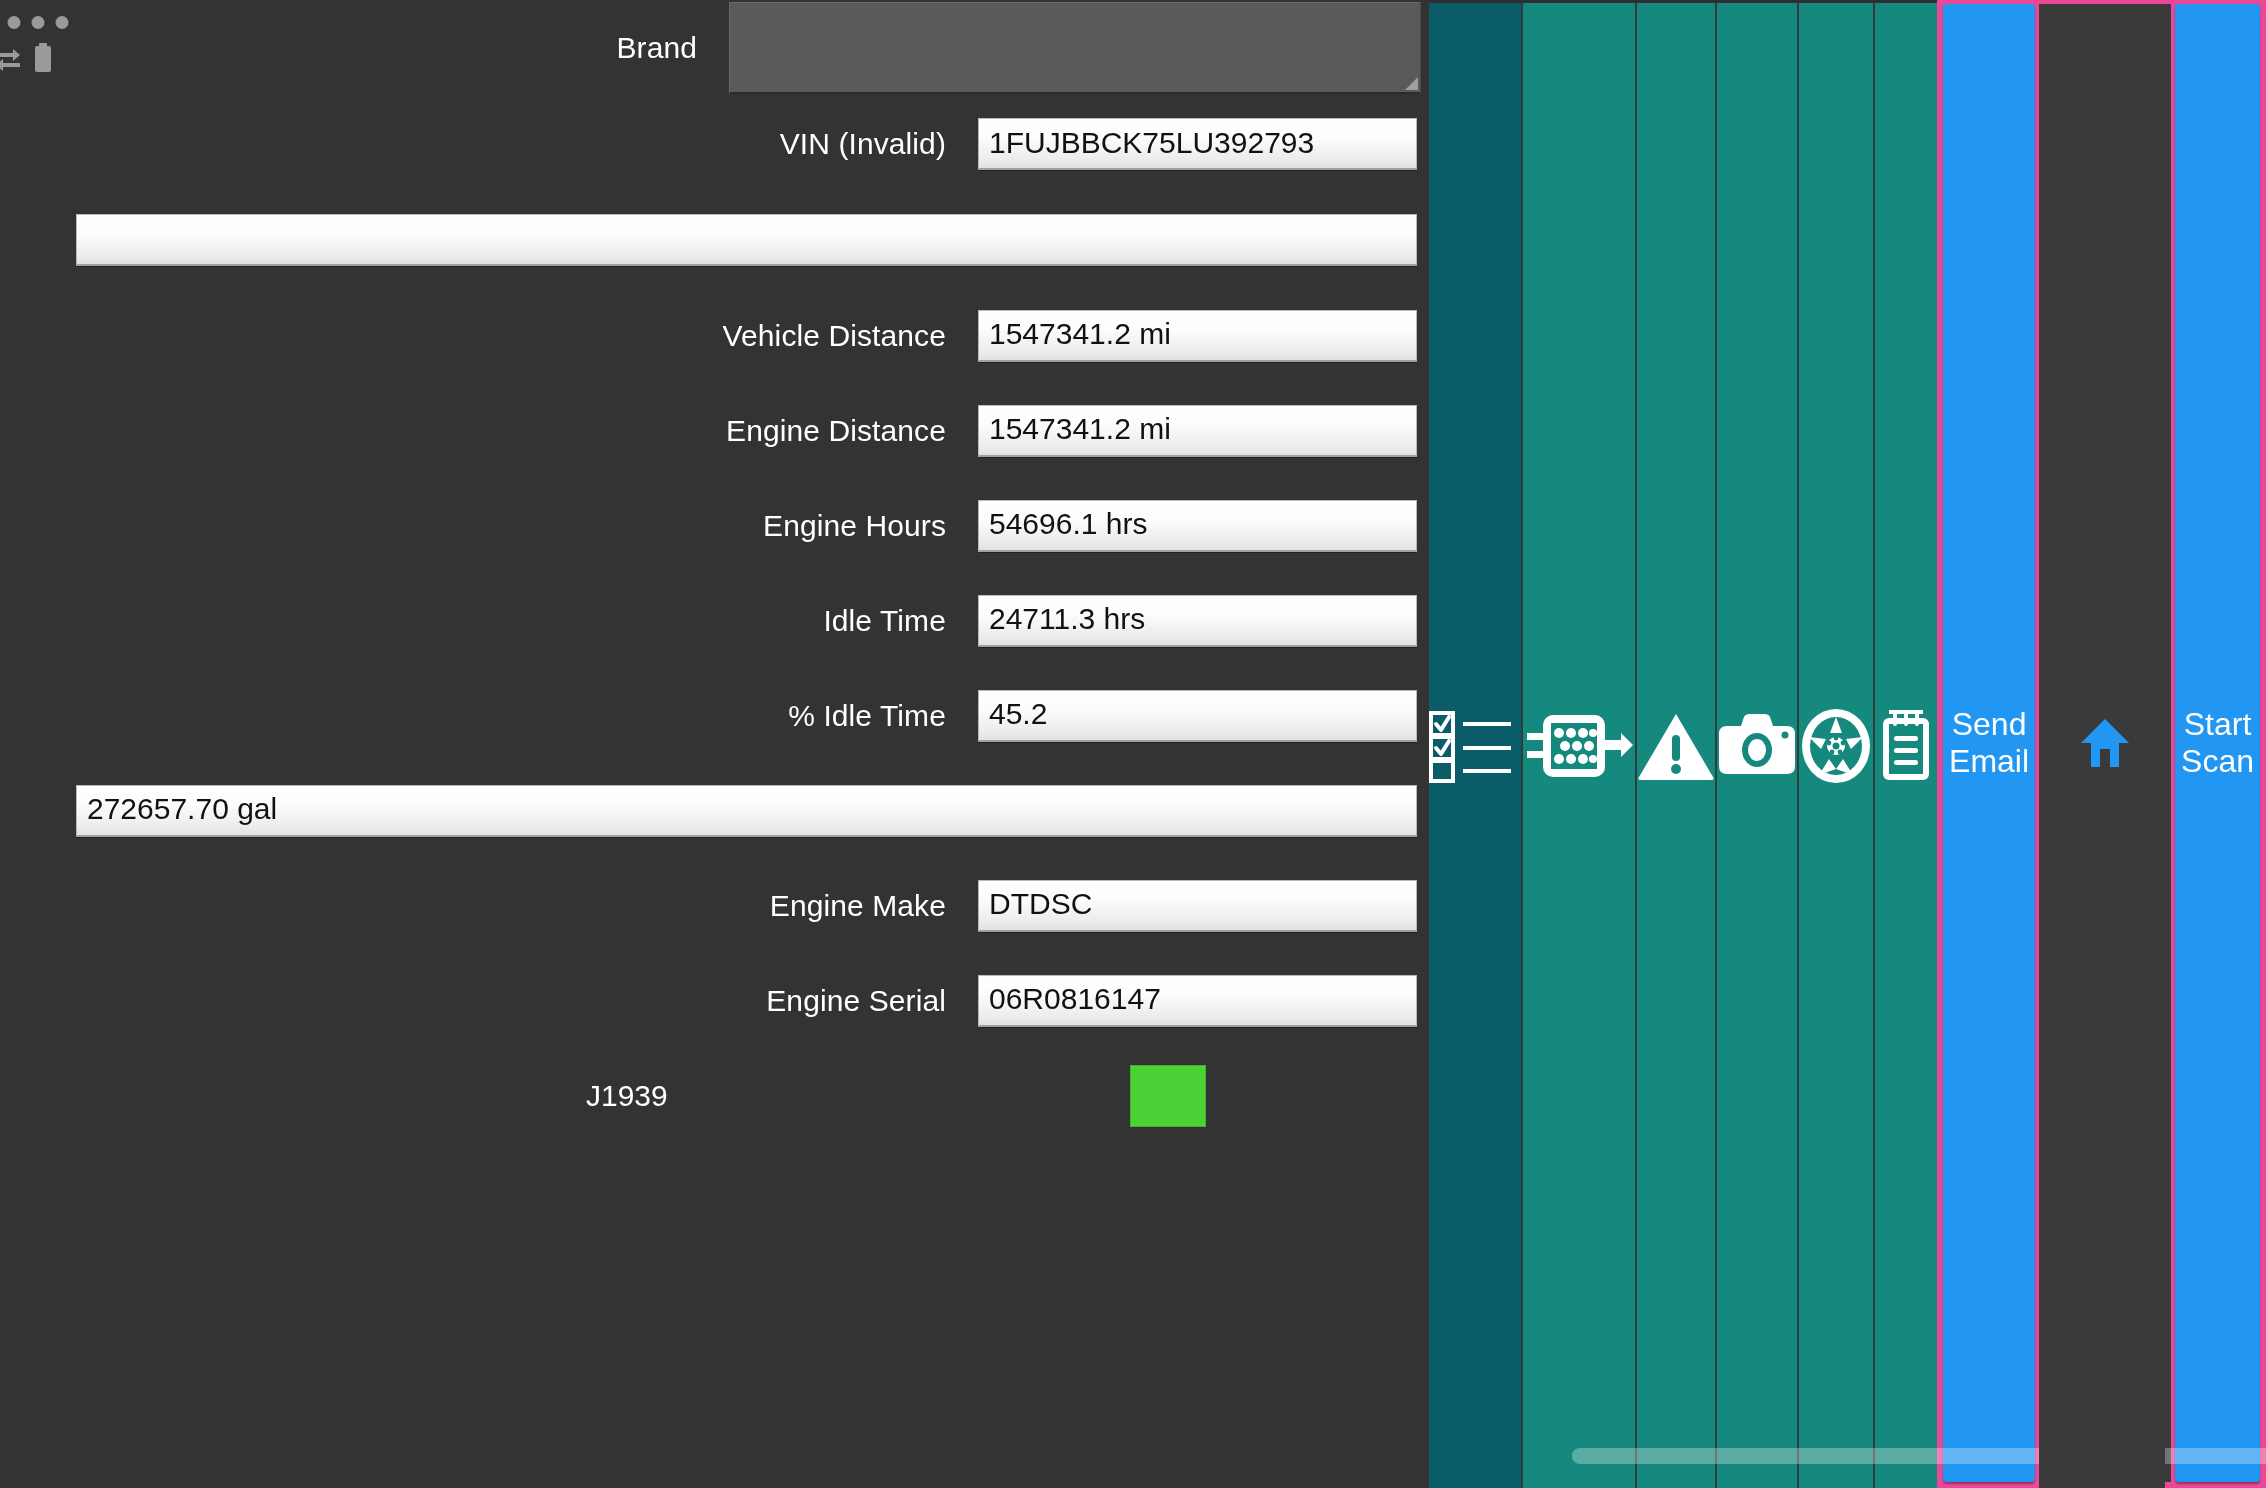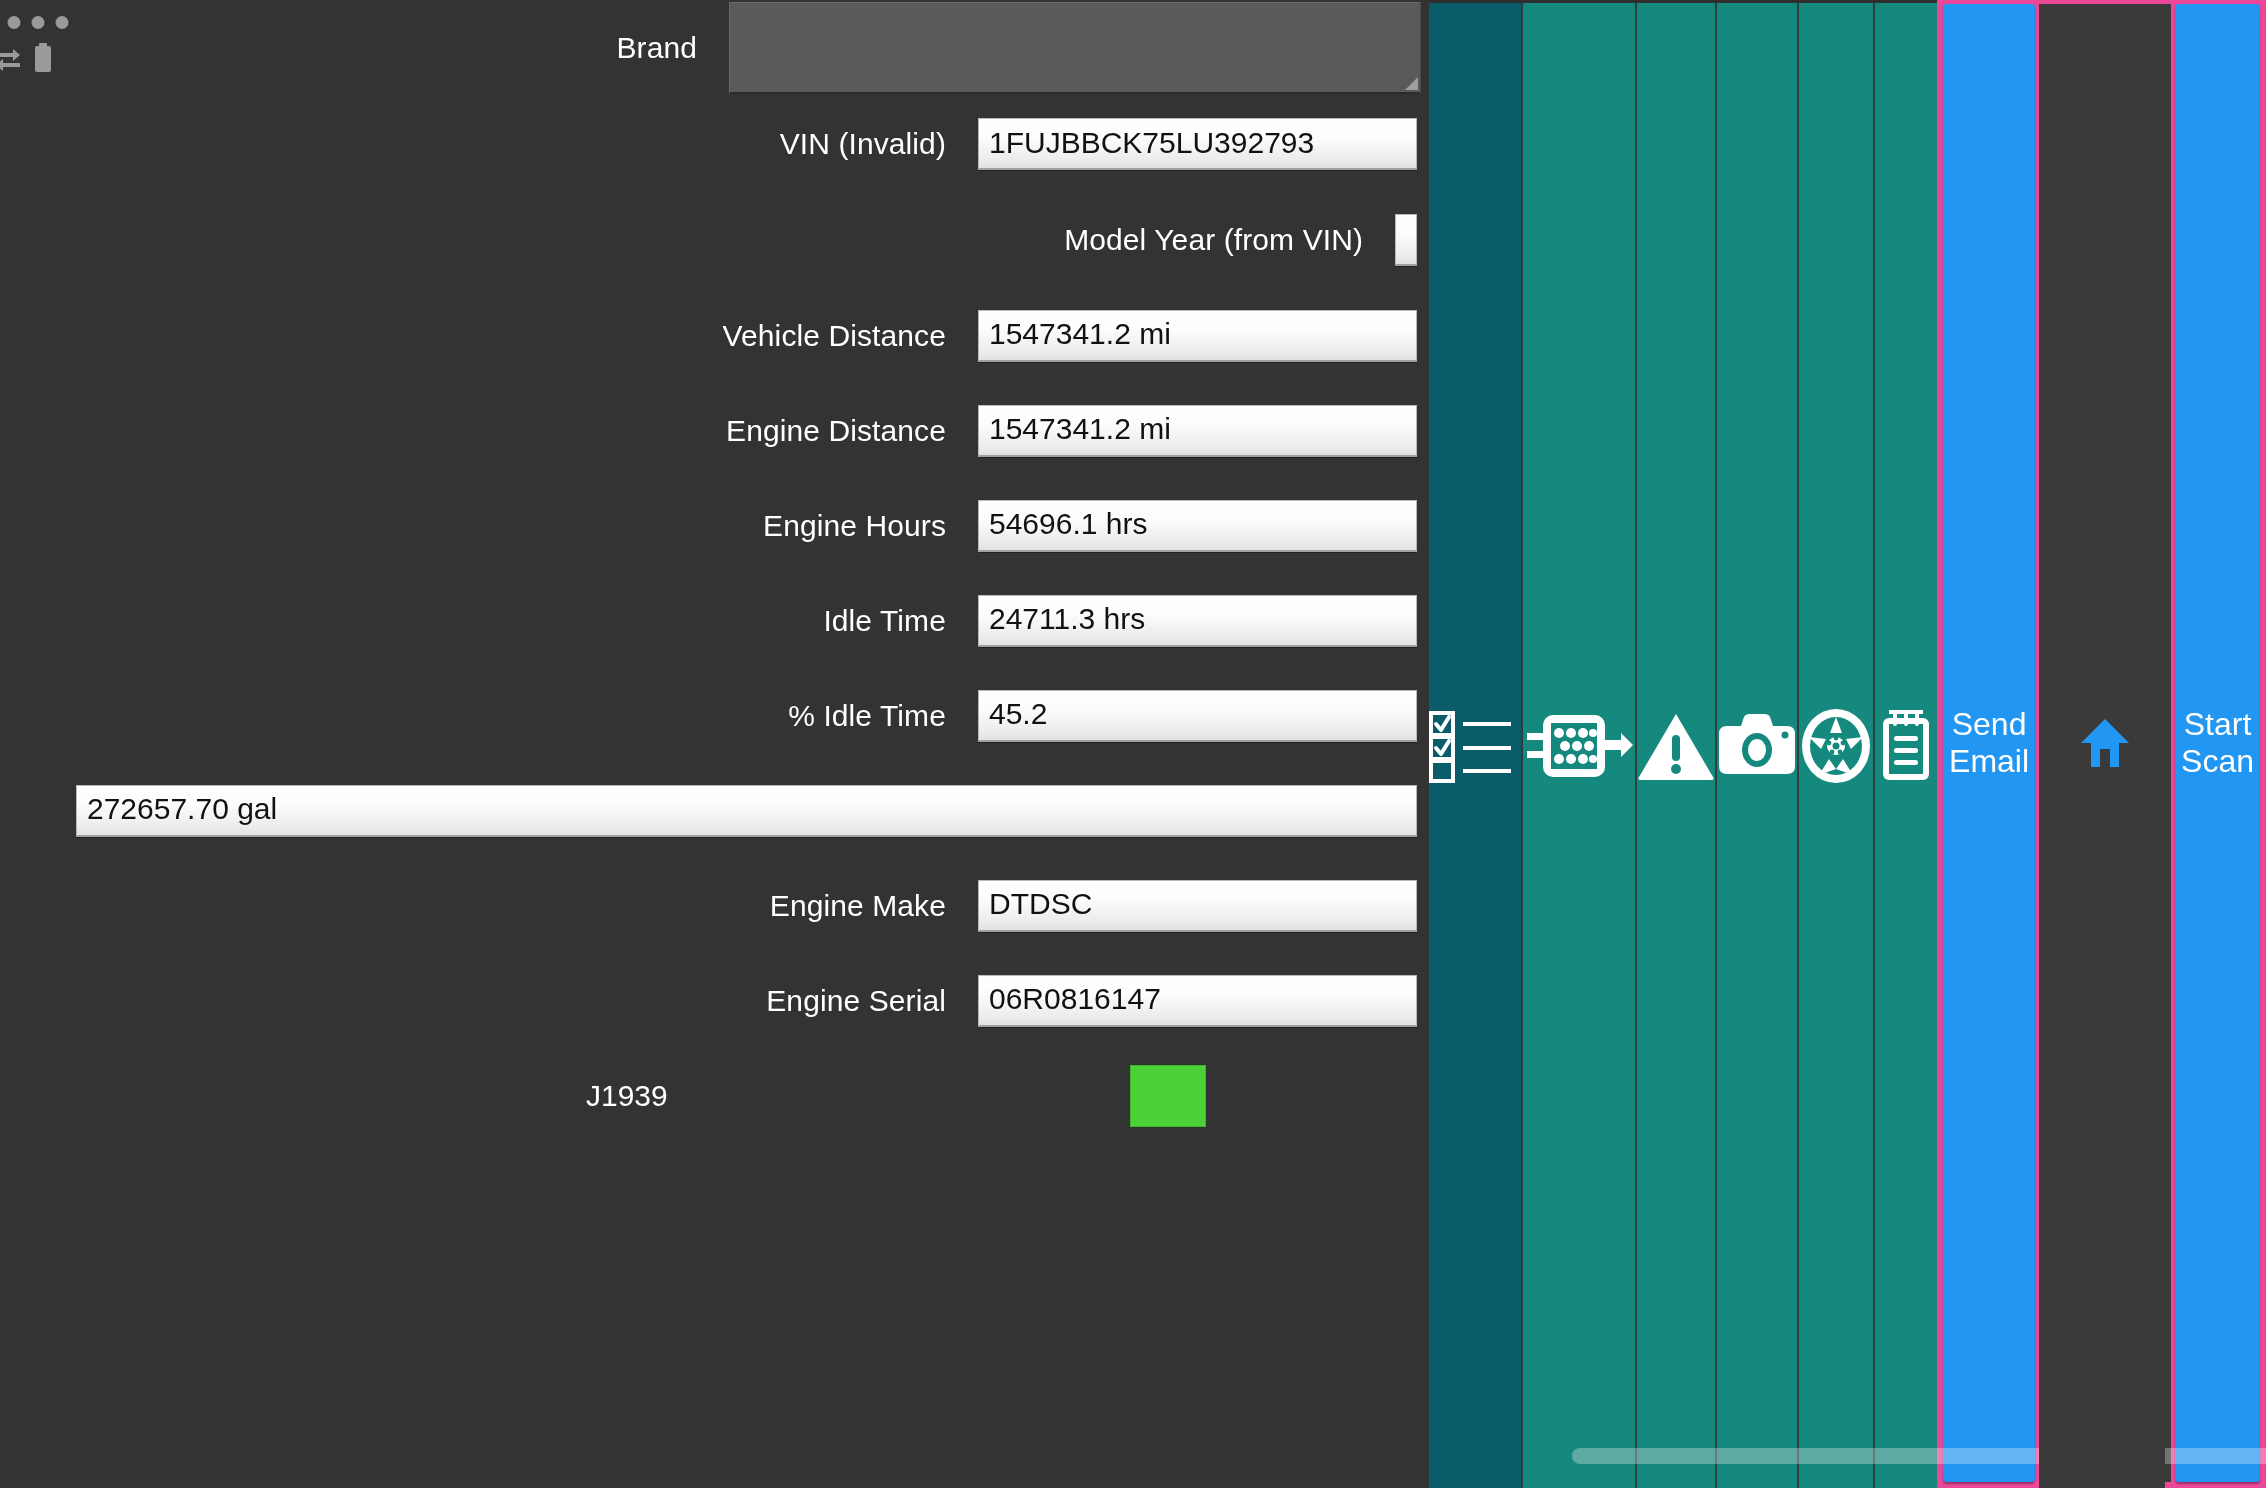--- a/index.html
+++ b/index.html
@@ -276,21 +276,20 @@
       <div class="lbl brand-label">Brand</div>
       <div class="brand-spinner"></div>
     </div>
 
     <div class="row row-vin">
       <div class="lbl vin-label">VIN (Invalid)</div>
       <div class="field vin-field">1FUJBBCK75LU392793</div>
     </div>
 
     <div class="row row-my">
-      <div class="lbl my-label">Model Year (from VIN)</div>
       <div class="field my-field"></div>
     </div>
 
     <div class="row row-data">
       <div class="lbl data-label">Vehicle Distance</div>
       <div class="field data-field">1547341.2 mi</div>
     </div>
 
     <div class="row row-data">
       <div class="lbl data-label">Engine Distance</div>

